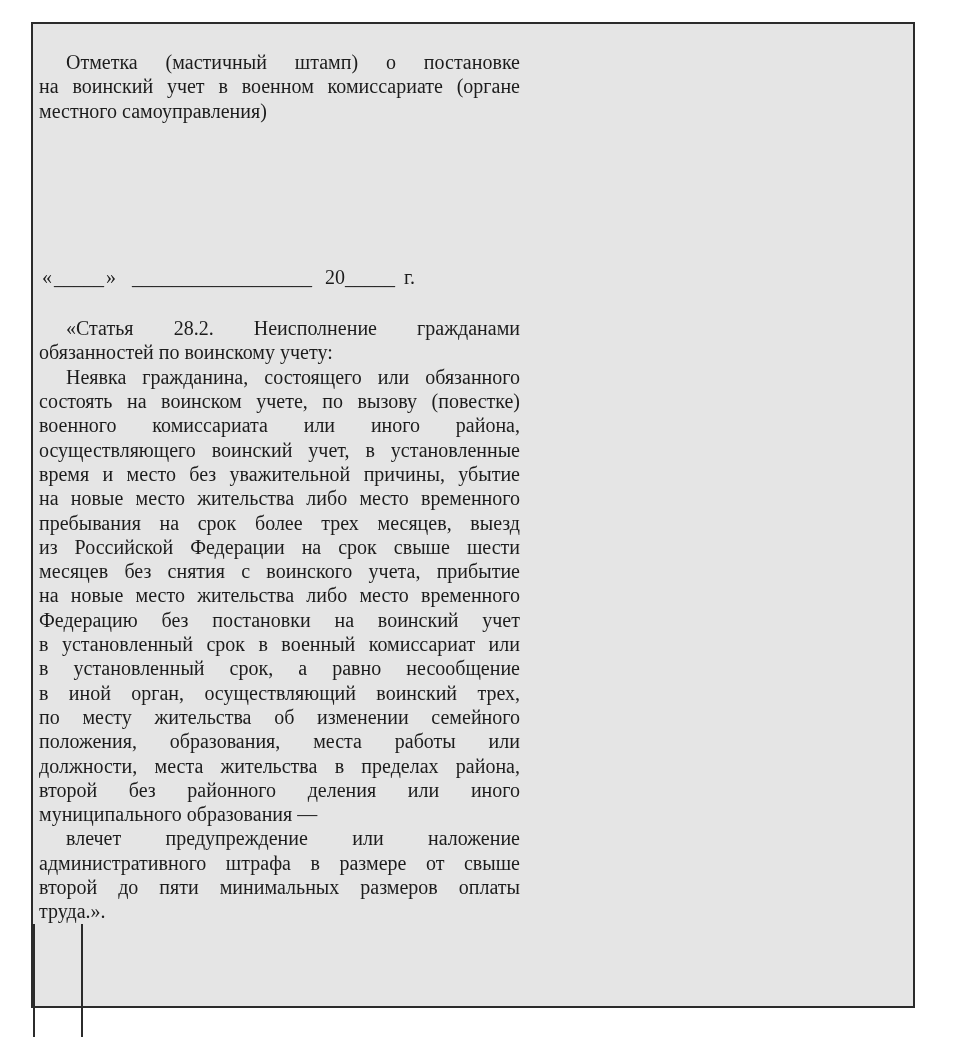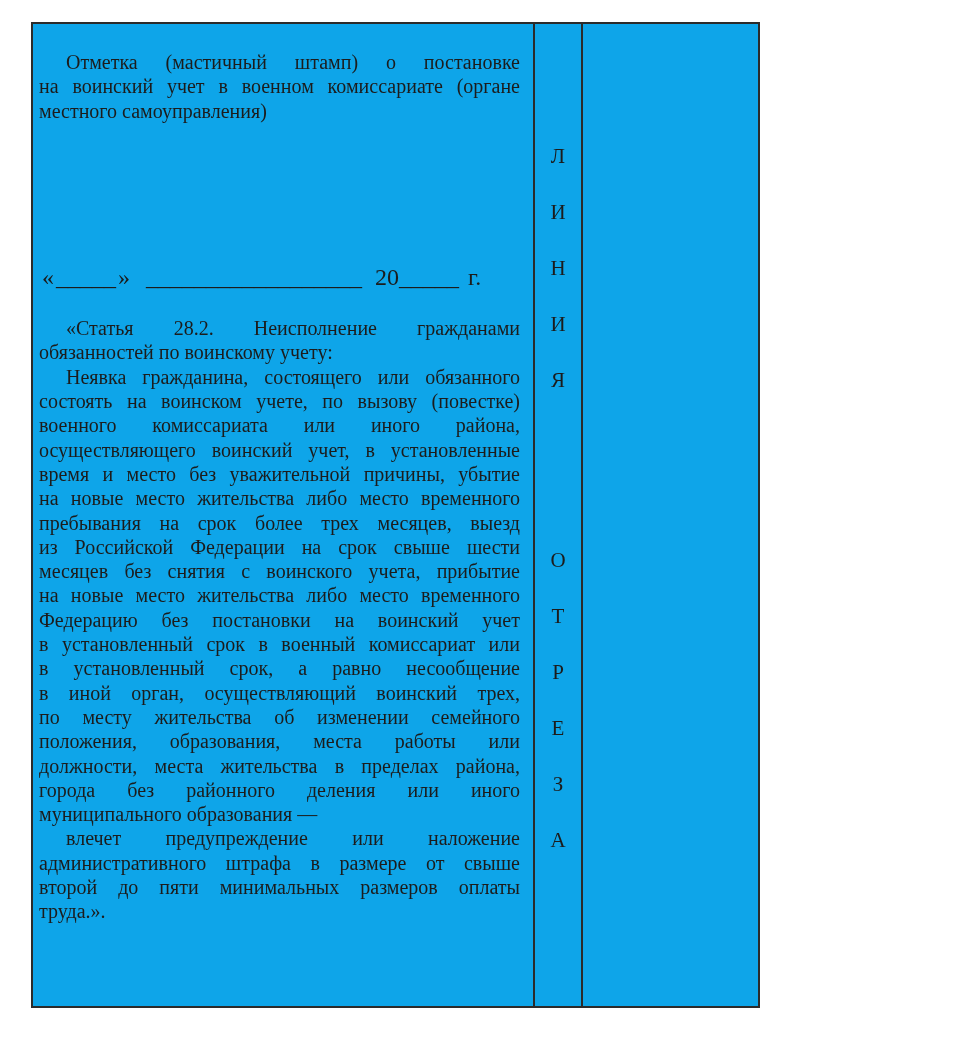--- a/index.html
+++ b/index.html
@@ -9,26 +9,27 @@
     width: 961px;
     height: 1037px;
     overflow: hidden;
     font-family: "Liberation Serif", serif;
     color: #1c1c1c;
   }
   .sheet {
     position: absolute;
     left: 31px;
     top: 22px;
-    width: 729px;
+    width: 884px;
     height: 986px;
     box-sizing: border-box;
     border: 2px solid #2b2b2b;
     display: flex;
-    background: #0ea5e9;
+    background: #e5e5e5;
+    flex-direction: column;
   }
   .col-main {
     width: 500px;
     box-sizing: border-box;
     padding: 26px 13px 0 6px;
   }
   .col-cut {
     width: 50px;
     box-sizing: border-box;
     border-left: 2px solid #2b2b2b;
@@ -46,21 +47,21 @@
     line-height: 24.3px;
     text-align: justify;
     text-align-last: justify;
     white-space: nowrap;
   }
   .tline.last { text-align-last: left; }
   .para .tline.first { text-indent: 27px; }
   .spacer-stamp { height: 142px; }
   .spacer-after-date { height: 27px; }
   .date-row {
-    font-size: 24px;
+    font-size: 20px;
     line-height: 24.3px;
     white-space: nowrap;
     margin-left: 3px;
   }
   .blank { letter-spacing: 0; }
   .dl-day-blank { margin-left: 2px; margin-right: 2px; }
   .dl-month-blank { margin-left: 16px; }
   .dl-century { margin-left: 13px; }
   .dl-year-suffix { margin-left: 9px; }
   .cut-word1 { margin-top: 104px; }
@@ -111,21 +112,21 @@
         <div class="tline">из Российской Федерации на срок свыше шести</div>
         <div class="tline">месяцев без снятия с воинского учета, прибытие</div>
         <div class="tline">на новые место жительства либо место временного</div>
         <div class="tline">Федерацию без постановки на воинский учет</div>
         <div class="tline">в установленный срок в военный комиссариат или</div>
         <div class="tline">в установленный срок, а равно несообщение</div>
         <div class="tline">в иной орган, осуществляющий воинский трех,</div>
         <div class="tline">по месту жительства об изменении семейного</div>
         <div class="tline">положения, образования, места работы или</div>
         <div class="tline">должности, места жительства в пределах района,</div>
-        <div class="tline">города без районного деления или иного</div>
+        <div class="tline">второй без районного деления или иного</div>
         <div class="tline last">муниципального образования —</div>
       </div>
 
     <div class="para">
         <div class="tline first">влечет предупреждение или наложение</div>
         <div class="tline">административного штрафа в размере от свыше</div>
         <div class="tline">второй до пяти минимальных размеров оплаты</div>
         <div class="tline last">труда.».</div>
       </div>
 

